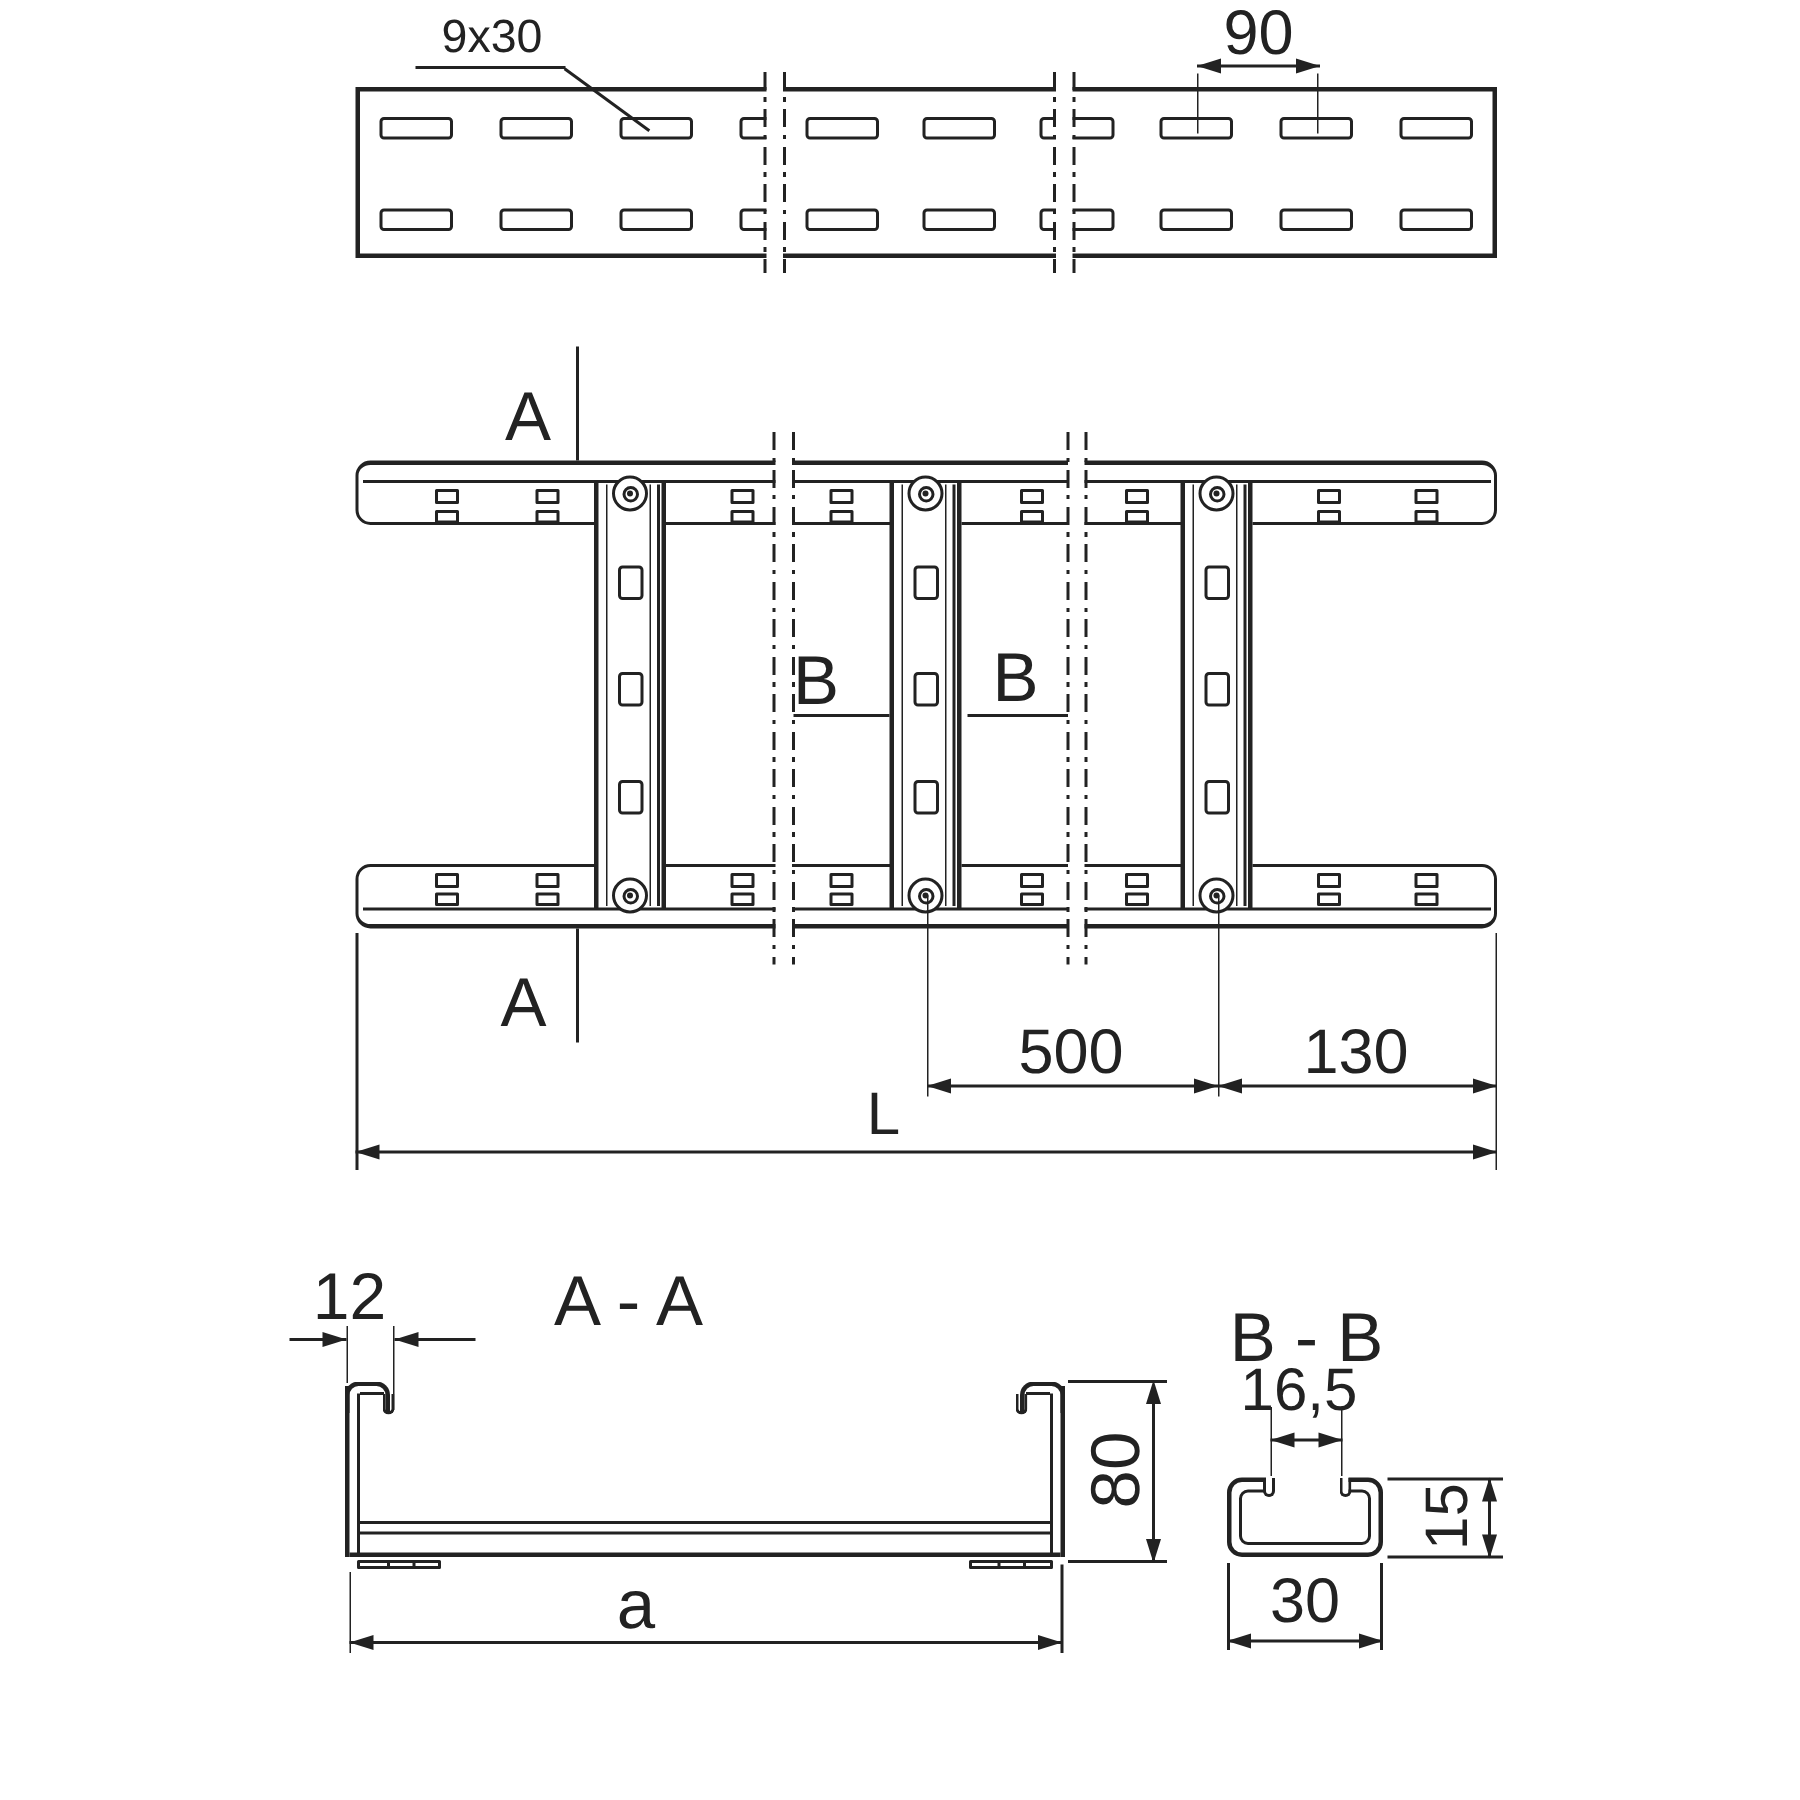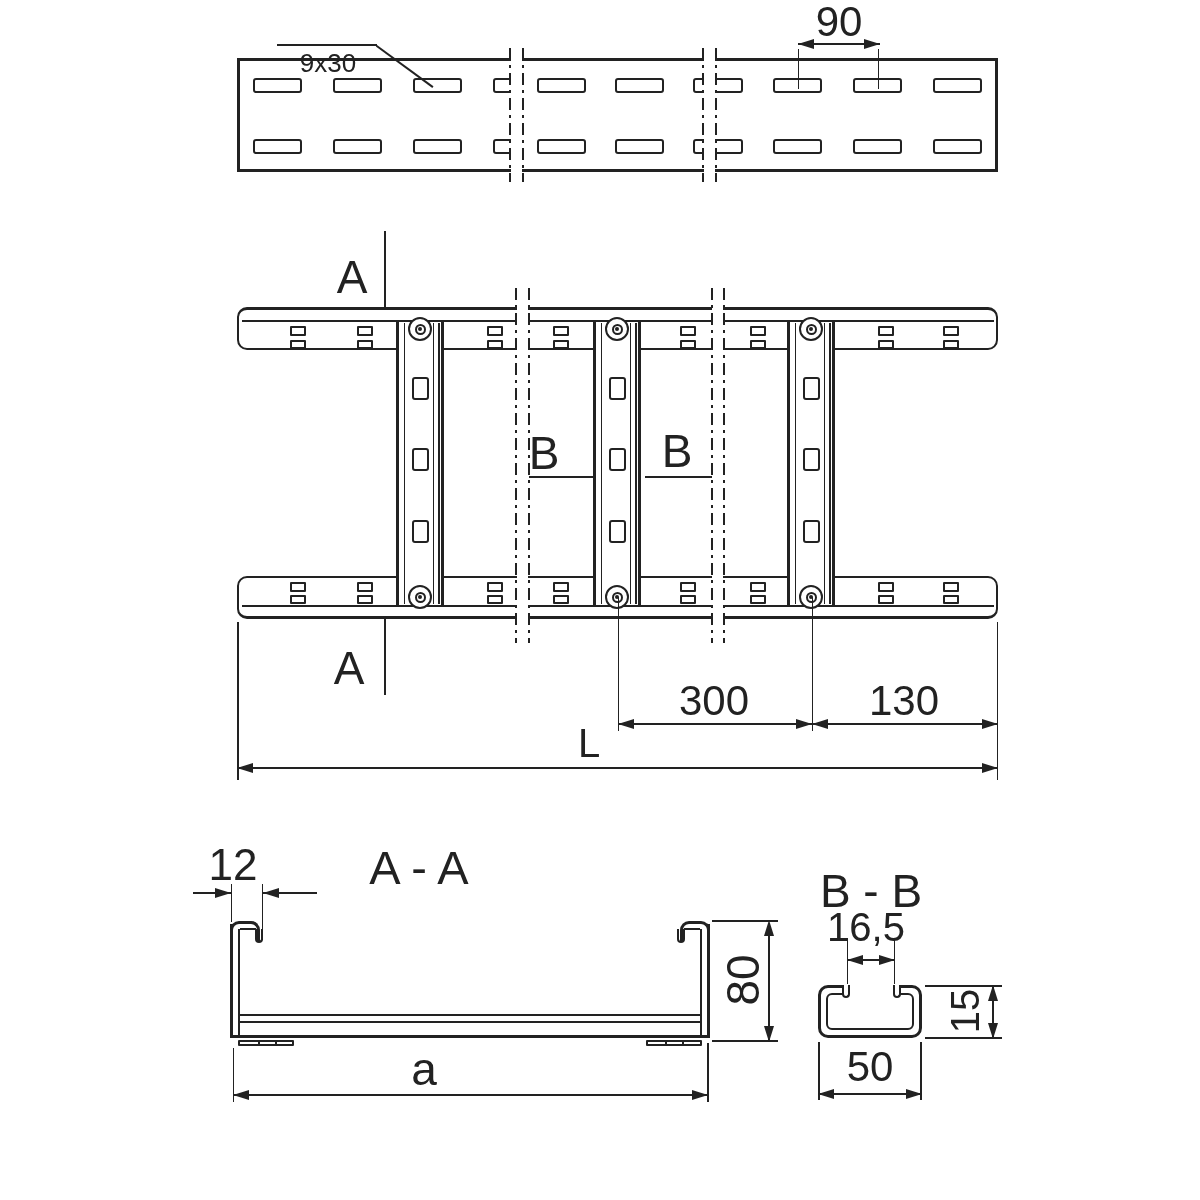--- a/index.html
+++ b/index.html
@@ -225,33 +225,33 @@
     <div class="ln" style="left: 925px; top: 984.5px; width: 77px; height: 2px;"></div>
     <div class="ln" style="left: 925px; top: 1037px; width: 77px; height: 2px;"></div>
     <div class="ln" style="left: 991.5px; top: 986px; width: 2px; height: 52px;"></div>
     <div class="arw u" style="left: 987.5px; top: 984.5px;"></div>
     <div class="arw d" style="left: 987.5px; top: 1023px;"></div>
     <div class="ln" style="left: 818px; top: 1042px; width: 1.5px; height: 58px;"></div>
     <div class="ln" style="left: 920px; top: 1042px; width: 1.5px; height: 58px;"></div>
     <div class="ln" style="left: 818px; top: 1093px; width: 104px; height: 2px;"></div>
     <div class="arw l" style="left: 818px; top: 1089px;"></div>
     <div class="arw r" style="left: 906px; top: 1089px;"></div>
-    <div class="lbl" style="left:328px; top:24px; font-size:26px;margin-top:39px;">9x30</div>
+    <div class="lbl" style="left:328px; top:24px; font-size:31px;">9x30</div>
   <div class="lbl" style="left:839px; top:22px; font-size:42px;">90</div>
 
   <div class="lbl" style="left:352px; top:277px; font-size:46px;">A</div>
   <div class="lbl" style="left:349px; top:668px; font-size:46px;">A</div>
   <div class="lbl" style="left:544px; top:453px; font-size:46px;">B</div>
   <div class="lbl" style="left:677px; top:451px; font-size:46px;">B</div>
-  <div class="lbl" style="left:714px; top:701px; font-size:42px;">300</div>
+  <div class="lbl" style="left:714px; top:701px; font-size:42px;">500</div>
   <div class="lbl" style="left:904px; top:701px; font-size:42px;">130</div>
   <div class="lbl" style="left:589px; top:743px; font-size:40px;">L</div>
 
   <div class="lbl" style="left:419px; top:867px; font-size:47px;">A - A</div>
   <div class="lbl" style="left:233px; top:865px; font-size:44px;">12</div>
   <div class="lbl rot" style="left:743px; top:980px; font-size:46px;">80</div>
   <div class="lbl" style="left:424px; top:1069px; font-size:46px;">a</div>
 
   <div class="lbl" style="left:871px; top:891px; font-size:46px;">B - B</div>
   <div class="lbl" style="left:866px; top:927px; font-size:40px;">16,5</div>
   <div class="lbl rot" style="left:965px; top:1011px; font-size:40px;">15</div>
-  <div class="lbl" style="left:870px; top:1067px; font-size:42px;">50</div>
+  <div class="lbl" style="left:870px; top:1067px; font-size:42px;">30</div>
 </div>
 
 </body></html>

